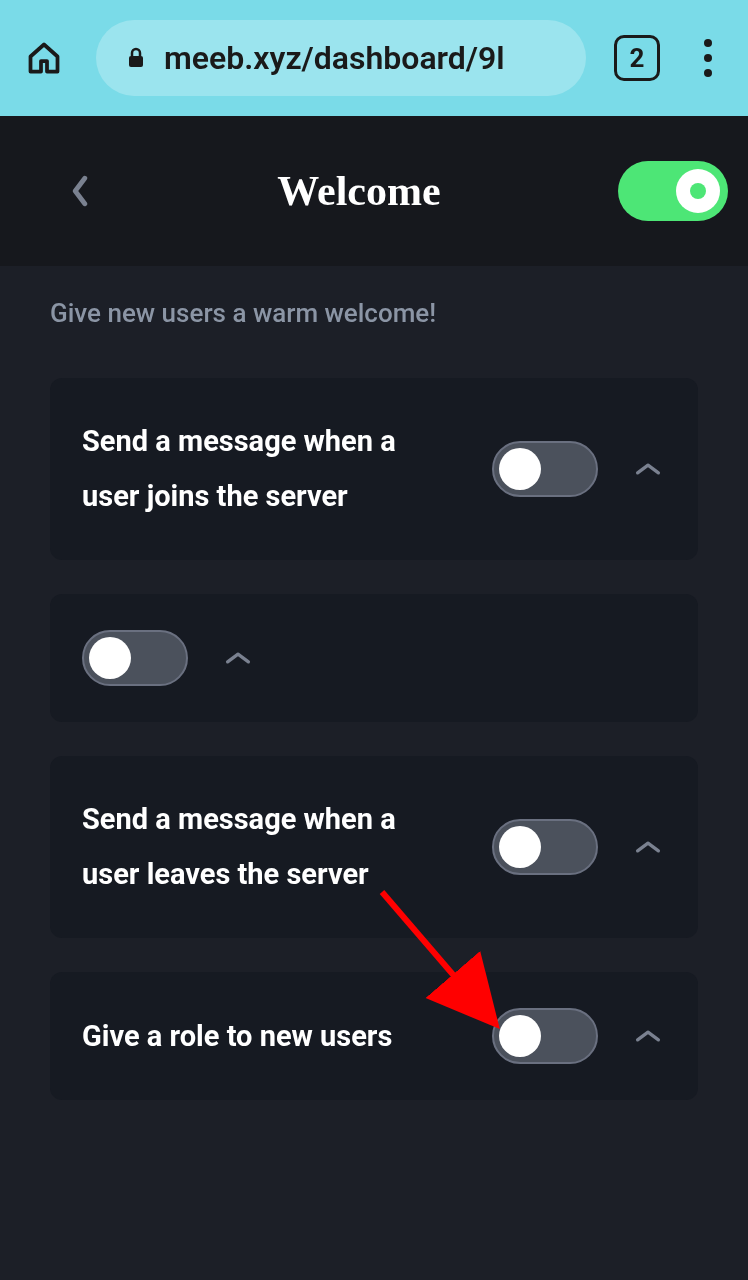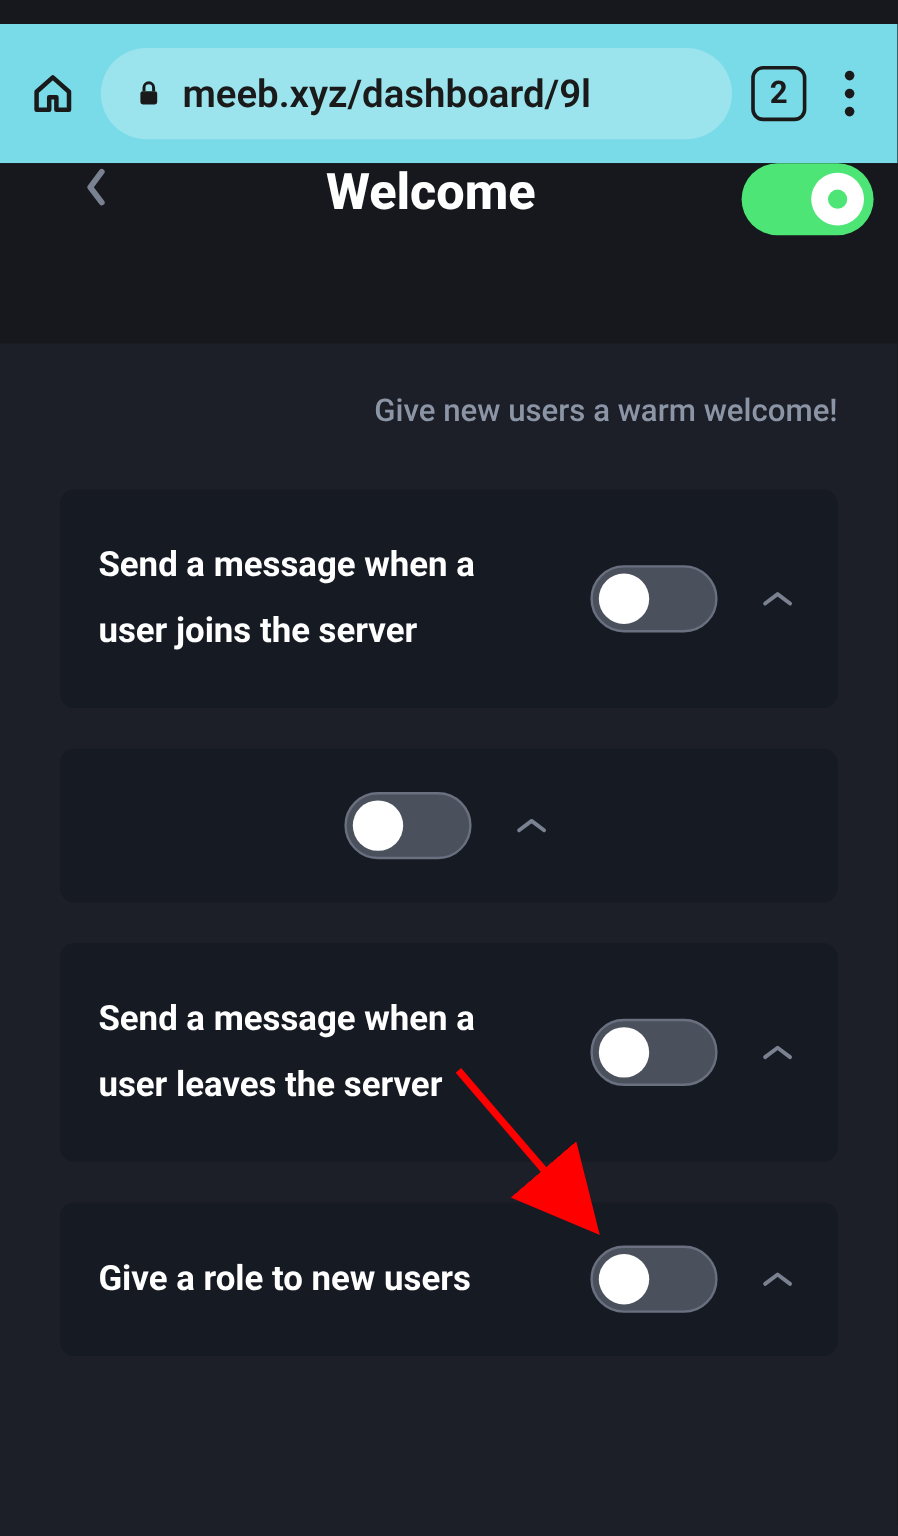--- a/index.html
+++ b/index.html
@@ -6,22 +6,21 @@
   html, body { width: 748px; height: 1280px; font-family: -apple-system, BlinkMacSystemFont, "Segoe UI", Roboto, sans-serif; }
   body { background: #16181d; overflow: hidden; }
 
   
   .browser-bar {
     background: #7adbe8;
     height: 116px;
     display: flex;
     align-items: center;
     padding: 0 20px;
-    gap: 16px;
-    margin-top: 20px;
+    gap: 28px;
   }
   .home-btn {
     width: 48px; height: 48px;
     display: flex; align-items: center; justify-content: center;
   }
   .url-pill {
     flex: 1;
     background: rgba(255,255,255,0.25);
     border-radius: 40px;
     height: 76px;
@@ -51,23 +50,25 @@
     align-items: center; justify-content: center; gap: 7px;
   }
   .kebab span {
     width: 8px; height: 8px; background: #1a1a1a; border-radius: 50%;
   }
 
   
   .page-header {
     height: 150px;
     display: flex;
+    align-items: center;
     justify-content: space-between;
     padding: 0 20px 0 60px;
     background: #16181d;
+    font-family: Liberation Serif, serif;
   }
   .back-btn { width: 40px; height: 40px; display:flex; align-items:center; justify-content:center; }
   .page-title {
     font-size: 42px;
     font-weight: 800;
     color: #fff;
   }
   .master-toggle {
     width: 110px; height: 60px;
     background: #4de676;
@@ -86,35 +87,34 @@
     content:""; width:16px; height:16px; border-radius:50%; background:#4de676;
   }
 
   
   .content {
     padding: 20px 50px;
     background: #1c1f27;
     min-height: calc(1280px - 116px - 150px);
   }
   .subtitle {
-    text-align: right;
+    text-align: left;
     color: #8b95a5;
     font-size: 26px;
     font-weight: 500;
-    margin: 22px 0 50px;
+    margin: 12px 0 50px;
   }
   .card {
     background: #161a22;
     border-radius: 12px;
     padding: 36px 32px;
     margin-bottom: 34px;
     display: flex;
     align-items: center;
     gap: 32px;
-    justify-content: center;
   }
   .card-label {
     flex: 1;
     color: #fff;
     font-size: 29px;
     font-weight: 700;
     line-height: 1.9;
   }
   .toggle-off {
     width: 106px; height: 56px;

